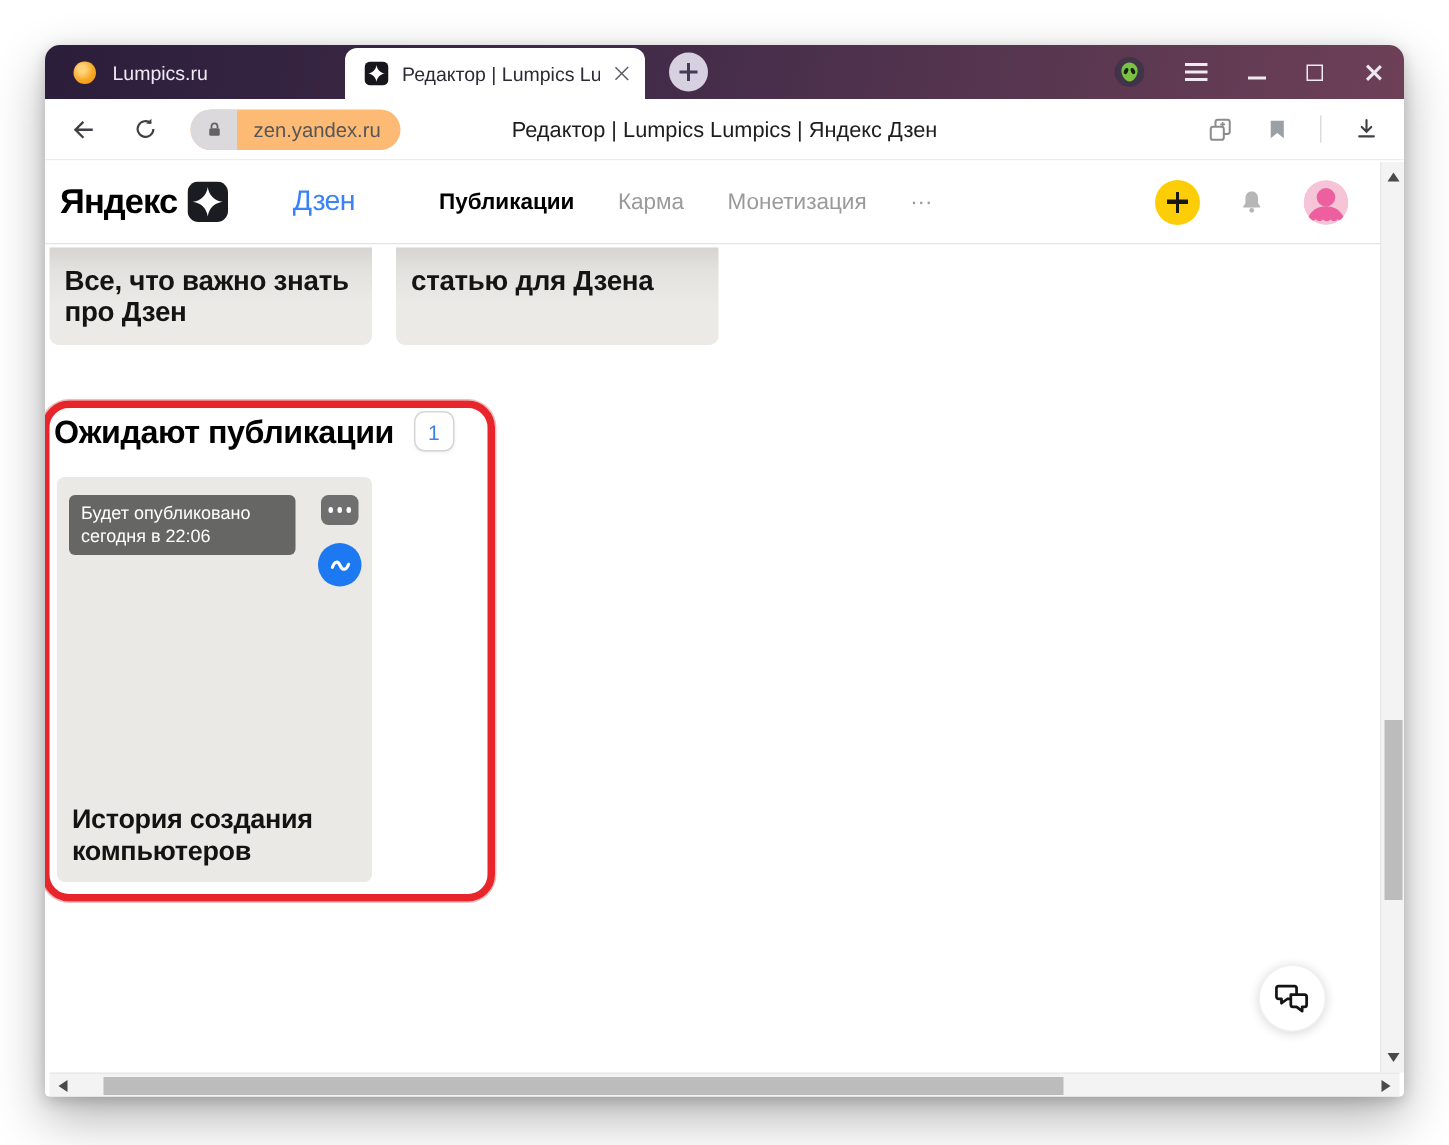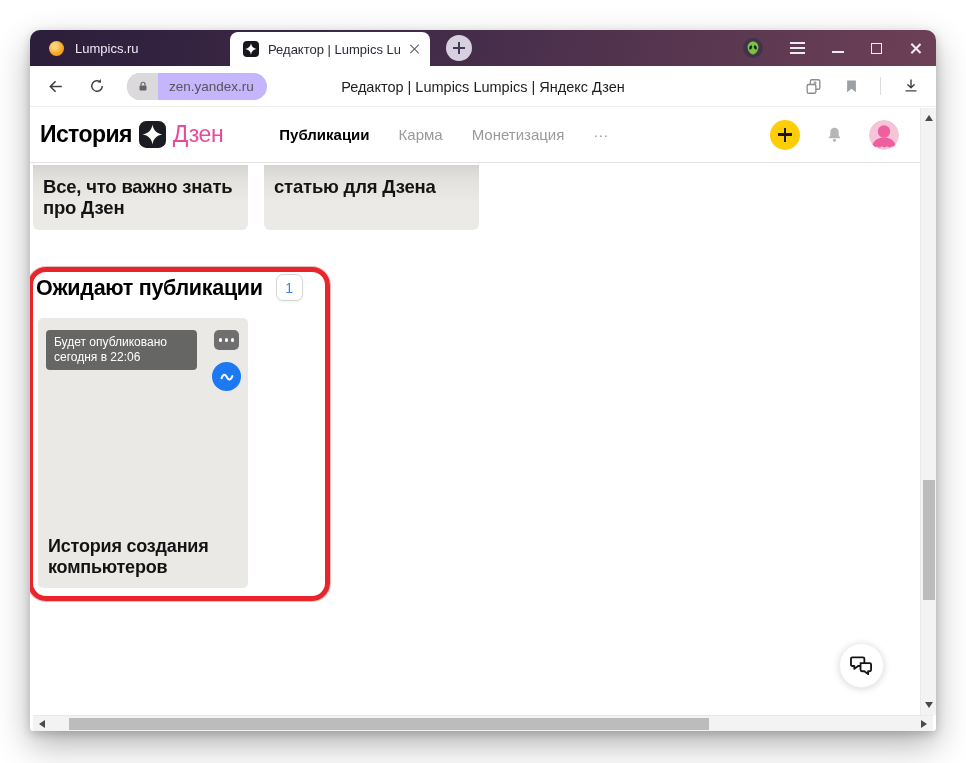--- a/index.html
+++ b/index.html
@@ -40,37 +40,37 @@
   .win-max { width:11px; height:11px; border:1.6px solid #efeaf2; }
   .win-close { position:relative; width:13px; height:13px; }
   .win-close::before,.win-close::after { content:""; position:absolute; left:6px; top:0;
     width:1.6px; height:13px; background:#efeaf2; }
   .win-close::before { transform:rotate(45deg); } .win-close::after { transform:rotate(-45deg); }
 
   
   .addressbar { position:relative; height:41px; background:#fff; display:flex;
     align-items:center; padding:0 16px; border-bottom:1px solid #ededed; }
   .url-pill { display:flex; align-items:center; height:27px; border-radius:14px;
-    background:#c4b5fd; overflow:hidden; margin-left:21px; }
+    background:#fdba74; overflow:hidden; margin-left:21px; }
   .lock-seg { width:31px; height:27px; background:#dbd9dc; display:flex;
     align-items:center; justify-content:center; }
   .url-text { padding:0 13px 0 11px; font-size:13.5px; color:#55565a; }
   .page-title-center { position:absolute; left:0; right:0; top:0; height:41px;
     display:flex; align-items:center; justify-content:center;
     font-size:14.5px; color:#1d1d1f; pointer-events:none; }
   .addressbar-right { margin-left:auto; display:flex; align-items:center; gap:21px; z-index:2; }
   .ab-divider { width:1px; height:18px; background:#dcdcdc; }
   .icon-btn { display:flex; align-items:center; justify-content:center; }
 
   
   .zen-header { position:relative; height:56px; background:#fff; display:flex;
     align-items:center; padding-left:10px; border-bottom:1px solid #e3e3e3; }
   .zen-logo { display:flex; align-items:center; gap:7px; }
   .logo-yandex { font-size:23px; font-weight:700; color:#000; letter-spacing:-.6px; }
-  .logo-zen { font-size:23px; color:#ec4899; letter-spacing:-.4px; }
+  .logo-zen { font-size:19px; color:#3b82f6; letter-spacing:-.4px;margin-left:36px; }
   .zen-nav { display:flex; align-items:flex-end; gap:29px; margin-left:56px; font-size:15px; }
   .nav-item { color:#9a9a9a; cursor:pointer; }
   .nav-item.active { color:#000; font-weight:700; }
   .zen-header-right { margin-left:auto; margin-right:37px; display:flex;
     align-items:center; gap:25px; }
   .plus-btn { width:30px; height:30px; border-radius:50%; background:#fdce07;
     display:flex; align-items:center; justify-content:center; cursor:pointer; }
   .plus-btn span { position:relative; width:14px; height:14px; }
   .plus-btn span::before,.plus-btn span::after { content:""; position:absolute; background:#171717; }
   .plus-btn span::before { left:5.9px; top:0; width:2.2px; height:14px; }
@@ -220,21 +220,21 @@
       <span class="icon-btn">
         <svg width="18" height="18" viewBox="0 0 24 24" fill="none" stroke="#3f4043" stroke-width="1.9" stroke-linecap="round">
             <path d="M12 4v10M7.8 10.2 12 14.4l4.2-4.2M5.5 18.5h13"></path>
           </svg>
       </span>
     </div>
   </div>
 
   <div class="zen-header">
     <div class="zen-logo">
-      <span class="logo-yandex">История</span>
+      <span class="logo-yandex">Яндекс</span>
       <span style="display:flex">
         <svg width="27" height="27" viewBox="0 0 24 24">
             <rect width="24" height="24" rx="6.5" fill="#1b1b22"></rect>
             <path d="M12 3.2C12.75 8.2 15.8 11.25 20.8 12 15.8 12.75 12.75 15.8 12 20.8 11.25 15.8 8.2 12.75 3.2 12 8.2 11.25 11.25 8.2 12 3.2Z" fill="#fff"></path>
           </svg>
       </span>
       <span class="logo-zen">Дзен</span>
     </div>
     <div class="zen-nav">
       <span class="nav-item active">Публикации</span>

